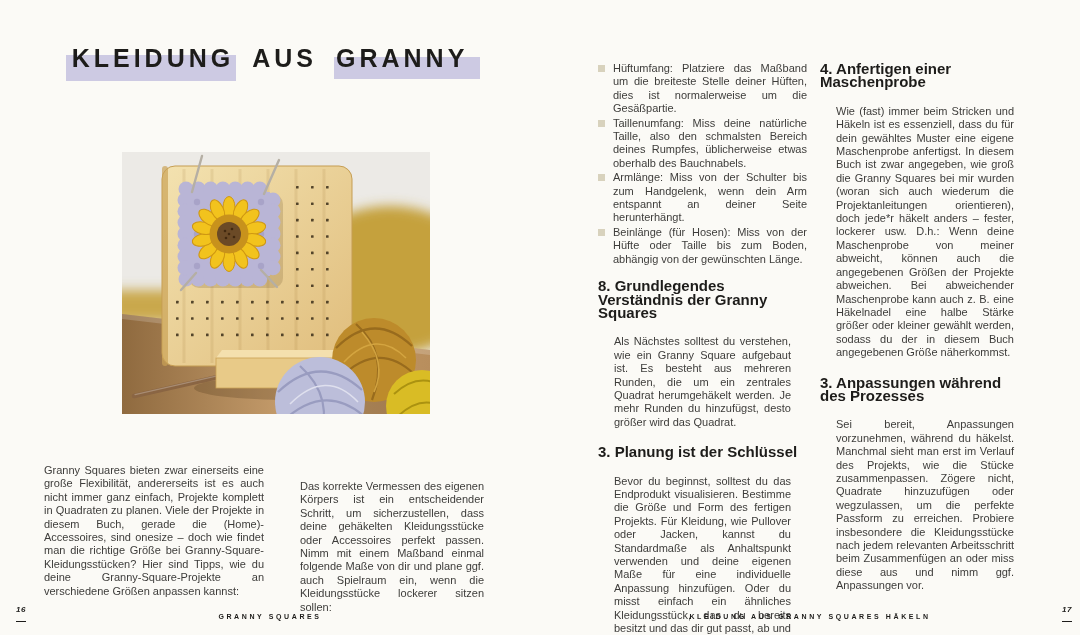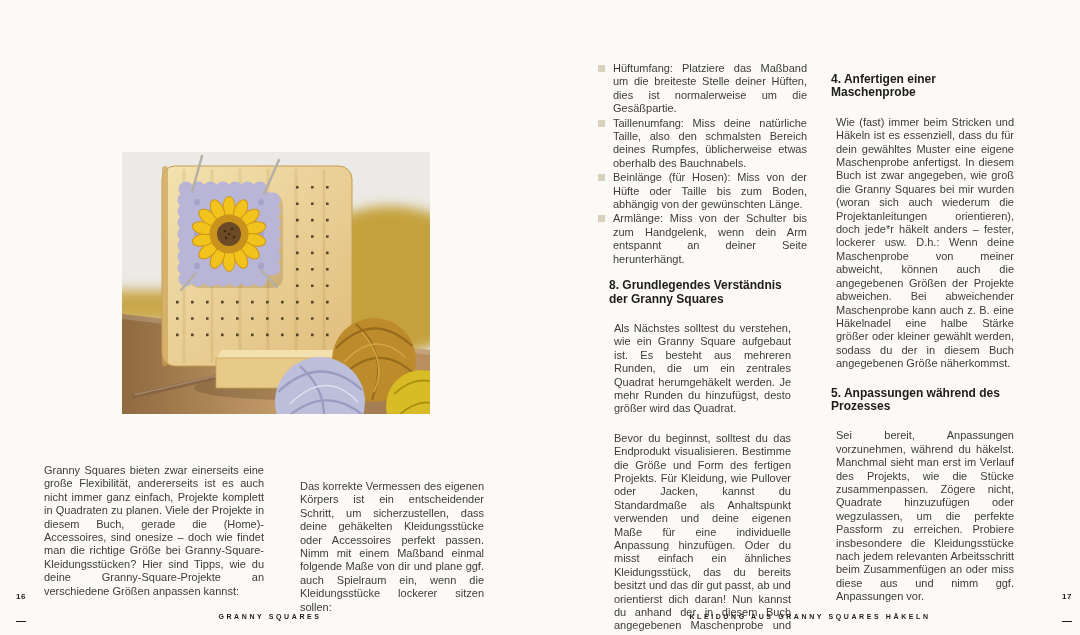--- a/index.html
+++ b/index.html
@@ -30,54 +30,55 @@
     text-align:justify;hyphens:auto;-webkit-hyphens:auto;
   }
   .col-intro{left:44px;top:464px;width:220px;}
   .col-s1{left:284px;top:464px;width:216px;}
   .col-r1{left:598px;top:62px;width:209px;}
   .col-r2{left:820px;top:62px;width:210px;}
   .sec{margin:0 0 0 0;}
   .sec + .sec{margin-top:13px;}
   .measure + .sec{margin-top:13px;}
   .sec-heading{
-    font-size:12px;line-height:13.4px;margin:11px;text-align:left;
+    font-size:15px;line-height:13.4px;margin:0;text-align:left;
     font-weight:bold;color:var(--heading-text,#1d1c1a);
   }
   .sec-body{margin:16px;}
   .intro-p{margin:0;}
   
   .measure{list-style:none;margin:0;padding:0;}
   .measure li{position:relative;padding-left:15px;margin:0 0 1px 0;}
   .bullet-sq{
     position:absolute;left:0;top:3px;width:7px;height:7px;
     background:var(--bullet-square,#d8d2bd);
   }
   
   .pagenum{
     position:absolute;bottom:13px;font-size:8px;font-weight:bold;
     color:var(--heading-text,#1d1c1a);letter-spacing:.5px;
-    border-bottom:1px solid var(--heading-text,#1d1c1a);padding-bottom:20px;
+    border-bottom:1px solid var(--heading-text,#1d1c1a);padding-bottom:7px;font-style:italic;
   }
   .pagenum-left{left:16px;}
   .pagenum-right{right:8px;}
   .running{
     position:absolute;bottom:15px;font-size:7px;font-weight:bold;
     letter-spacing:2.6px;color:var(--heading-text,#1d1c1a);text-align:center;
     text-transform:uppercase;
   }
   .running-left{left:0;width:540px;}
   .running-right{left:540px;width:540px;}
 </style>
 </head>
 <body>
 
 <section>
 
   <h1 class="title">
+    <span class="tline"><span class="hl hl-a">KLEIDUNG</span><span> AUS </span><span class="hl hl-b">GRANNY</span></span>
   </h1>
 
   <figure class="photo" style="margin:0;">
     <svg width="308" height="262" viewBox="0 0 308 262" xmlns="http://www.w3.org/2000/svg">
       <defs>
         <filter id="soft" x="-30%" y="-30%" width="160%" height="160%">
             <feGaussianBlur stdDeviation="6"></feGaussianBlur>
           </filter>
         <linearGradient id="tableGrad" x1="0" y1="0" x2="1" y2="0">
           <stop offset="0" style="stop-color:var(--table-wood-dark,#8f6a3f)"></stop>
@@ -311,41 +312,42 @@
   <div class="pagenum pagenum-left">16</div>
   <div class="running running-left">GRANNY SQUARES</div>
 </section>
 
 <section>
 
   <div class="col col-r1">
     <ul class="measure">
       <li><span class="bullet-sq"></span><span>Hüftumfang: Platziere das Maßband um die breiteste Stelle deiner Hüften, dies ist normalerweise um die Gesäßpartie.</span></li>
       <li><span class="bullet-sq"></span><span>Taillenumfang: Miss deine natürliche Taille, also den schmalsten Bereich deines Rumpfes, üblicherweise etwas oberhalb des Bauchnabels.</span></li>
+      <li><span class="bullet-sq"></span><span>Armlänge: Miss von der Schulter bis zum Handgelenk, wenn dein Arm entspannt an deiner Seite herunterhängt.</span></li>
       <li><span class="bullet-sq"></span><span>Beinlänge (für Hosen): Miss von der Hüfte oder Taille bis zum Boden, abhängig von der gewünschten Länge.</span></li>
-      <li><span class="bullet-sq"></span><span>Armlänge: Miss von der Schulter bis zum Handgelenk, wenn dein Arm entspannt an deiner Seite herunterhängt.</span></li>
     </ul>
 
     <section class="sec">
       <h2 class="sec-heading">8. Grundlegendes Verständnis der Granny Squares</h2>
       <p class="sec-body">Als Nächstes solltest du verstehen, wie ein Granny Square aufgebaut ist. Es besteht aus mehreren Runden, die um ein zentrales Quadrat herumgehäkelt werden. Je mehr Runden du hinzufügst, desto größer wird das Quadrat.</p>
     </section>
 
     <section class="sec">
+      <h2 class="sec-heading">3. Planung ist der Schlüssel</h2>
       <p class="sec-body">Bevor du beginnst, solltest du das Endprodukt visualisieren. Bestimme die Größe und Form des fertigen Projekts. Für Kleidung, wie Pullover oder Jacken, kannst du Standardmaße als Anhaltspunkt verwenden und deine eigenen Maße für eine individuelle Anpassung hinzufügen. Oder du misst einfach ein ähnliches Kleidungsstück, das du bereits besitzt und das dir gut passt, ab und orientierst dich daran! Nun kannst du anhand der in diesem Buch angegebenen Maschenprobe und der Grafiken kalkulieren, wie breit dein Kleidungsstück werden sollte bzw. wie viele Granny Squares du dafür brauchen wirst.</p>
     </section>
   </div>
 
   <div class="col col-r2">
     <section class="sec">
       <h2 class="sec-heading">4. Anfertigen einer Maschenprobe</h2>
       <p class="sec-body">Wie (fast) immer beim Stricken und Häkeln ist es essenziell, dass du für dein gewähltes Muster eine eigene Maschenprobe anfertigst. In diesem Buch ist zwar angegeben, wie groß die Granny Squares bei mir wurden (woran sich auch wiederum die Projektanleitungen orientieren), doch jede*r häkelt anders – fester, lockerer usw. D.h.: Wenn deine Maschenprobe von meiner abweicht, können auch die angegebenen Größen der Projekte abweichen. Bei abweichender Maschenprobe kann auch z. B. eine Häkelnadel eine halbe Stärke größer oder kleiner gewählt werden, sodass du der in diesem Buch angegebenen Größe näherkommst.</p>
     </section>
 
     <section class="sec">
-      <h2 class="sec-heading">5. Anpassungen während des Prozesses</h2>
+      <h2 class="sec-heading">3. Anpassungen während des Prozesses</h2>
       <p class="sec-body">Sei bereit, Anpassungen vorzunehmen, während du häkelst. Manchmal sieht man erst im Verlauf des Projekts, wie die Stücke zusammenpassen. Zögere nicht, Quadrate hinzuzufügen oder wegzulassen, um die perfekte Passform zu erreichen. Probiere insbesondere die Kleidungsstücke nach jedem relevanten Arbeitsschritt beim Zusammenfügen an oder miss diese aus und nimm ggf. Anpassungen vor.</p>
     </section>
   </div>
 
   <div class="running running-right">KLEIDUNG AUS GRANNY SQUARES HÄKELN</div>
   <div class="pagenum pagenum-right">17</div>
 </section>
 
 </body></html>

